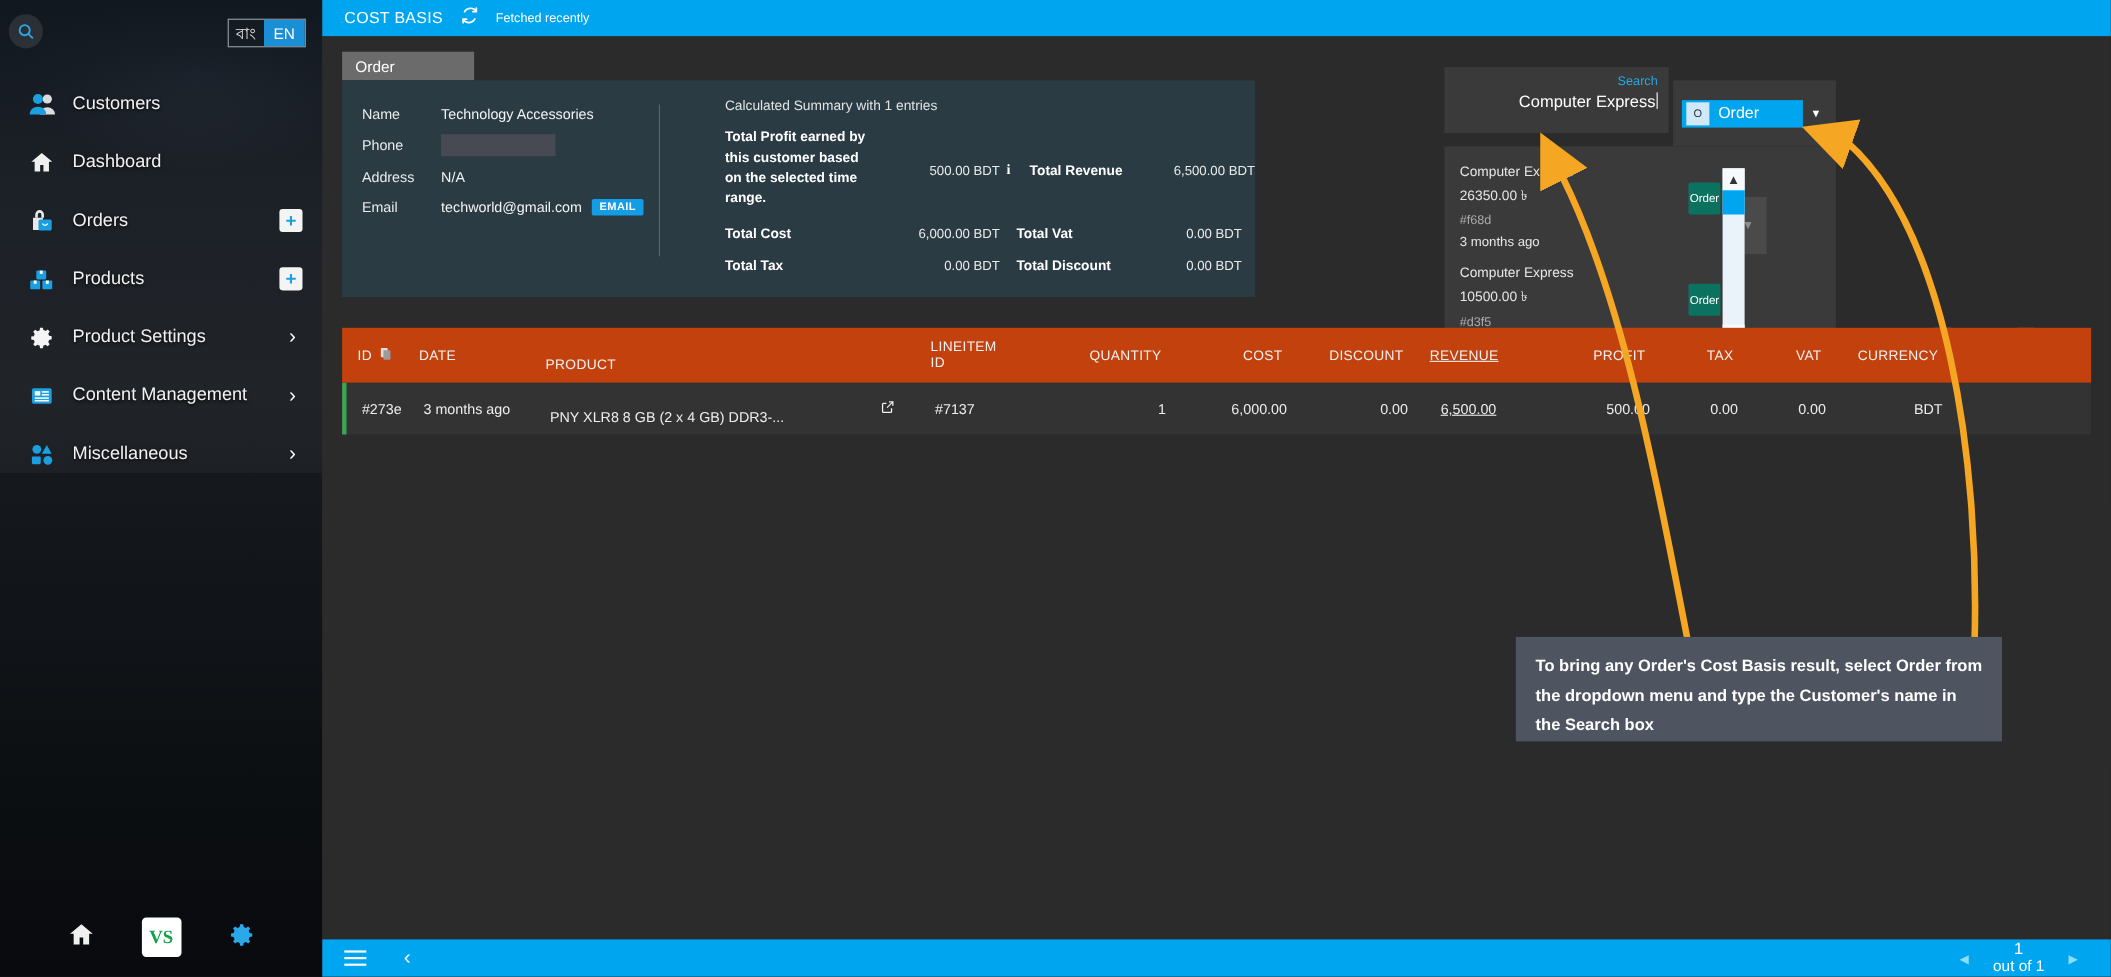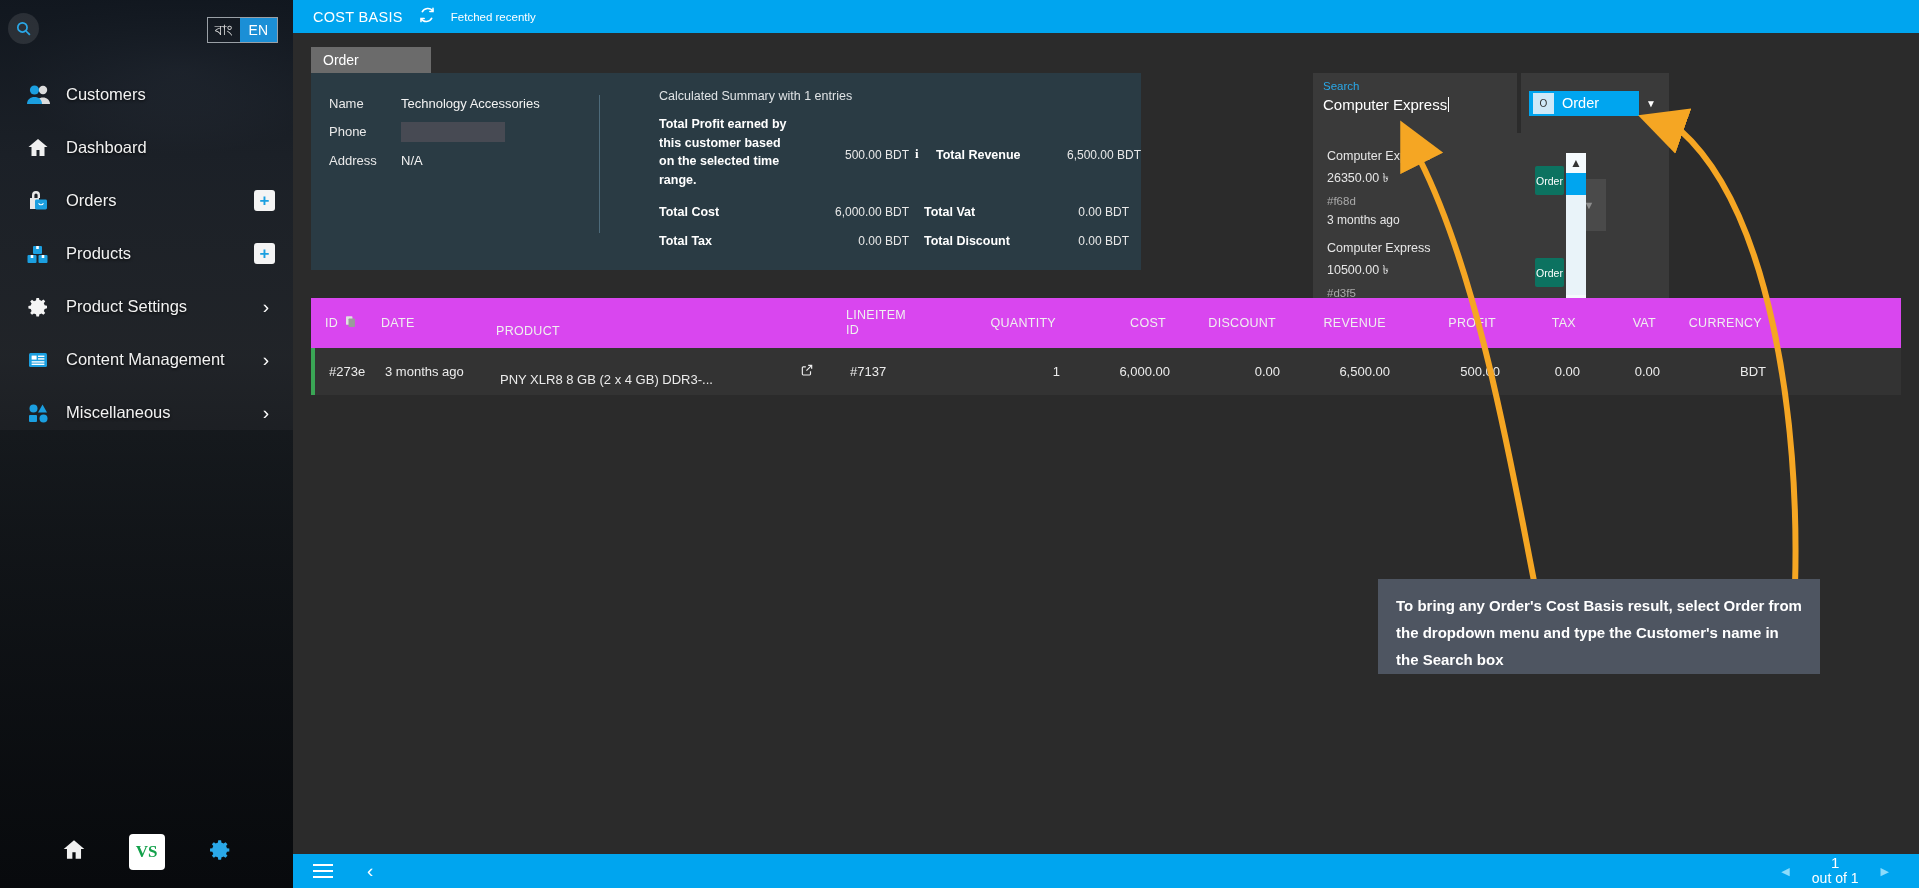--- a/index.html
+++ b/index.html
@@ -105,22 +105,23 @@
   .sum-profit-val{ position:absolute; left:138px; top:33px; width:112px; text-align:right;
     color:#e9e9e9; font-size:12px; }
   .sum-info-i{ position:absolute; left:256px; top:31px; color:#fff; font-size:13px; font-weight:700;
     font-family:"Liberation Serif", serif; }
   .sum-r{ position:absolute; display:flex; align-items:baseline; }
   .sum-r .k{ color:#fff; font-size:12.5px; font-weight:600; }
   .sum-r .v{ position:absolute; text-align:right; color:#e9e9e9; font-size:12px; }
 
   
   .search-panel{
-    position:absolute; left:1020px; top:40px; width:204px; height:60px; background:#3a3a3a;
+    position:absolute; left:1020px; top:28px; width:204px; height:60px; background:#3a3a3a;
     padding:7px 10px 0 10px;
+    text-align:right;
   }
   .search-lbl{ color:#2aa8e8; font-size:11.5px; }
   .search-val{ color:#fff; font-size:15px; margin-top:4px; position:relative; }
   .search-caret{ display:inline-block; width:1px; height:15px; background:#fff;
     vertical-align:-2px; margin-left:1px; }
 
   .type-panel{
     position:absolute; left:1228px; top:40px; width:148px; height:60px; background:#3a3a3a;
     display:flex; align-items:center; padding:0 8px;
   }
@@ -154,34 +155,34 @@
   .sb-arrow{ width:20px; height:20px; display:flex; align-items:center; justify-content:center;
     color:#333; font-size:12px; background:#f5fafd; }
   .sb-thumb{ position:absolute; left:0; top:20px; width:20px; height:22px; background:#00a5ef; }
 
   .legend{ position:absolute; right:18px; top:265px; display:flex; align-items:center; gap:10px; }
   .legend .sw{ width:15px; height:15px; }
   .legend .tx{ color:#f0f0f0; font-size:11.5px; }
 
   
   #table{ position:absolute; left:18px; top:265px; width:1590px; }
-  .thead{ display:flex; height:50px; background:#d946ef; align-items:center; }
+  .thead{ display:flex; height:50px; background:#c2410c; align-items:center; }
   .thead .th{ color:#f0f0f0; font-size:12.5px; letter-spacing:.3px; }
   .trow{ display:flex; height:47px; background:#333333; align-items:center;
     border-left:4px solid #3aa655; }
   .trow .td{ color:#ececec; font-size:13px; }
   .c-id{ width:70px; padding-left:14px; }
   .c-date{ width:115px; }
   .c-prod{ width:300px;margin-top:16px; }
   .c-ext{ width:50px; }
   .c-line{ width:100px; }
   .c-qty{ width:110px; text-align:right; }
   .c-cost{ width:110px; text-align:right; }
   .c-disc{ width:110px; text-align:right; }
-  .c-rev{ width:110px; text-align:right; }
+  .c-rev{ width:110px; text-align:center;text-decoration:underline; }
   .c-prof{ width:110px; text-align:right; }
   .c-tax{ width:80px; text-align:right; }
   .c-vat{ width:80px; text-align:right; }
   .c-cur{ width:120px; text-align:right; padding-right:14px; }
   .lineitem-head{ line-height:15px; }
 
   
   #anno{ position:absolute; left:0; top:0; width:1919px; height:888px; pointer-events:none; z-index:30; }
   .tipbox{
     position:absolute; left:1378px; top:579px; width:442px; height:95px;
@@ -351,20 +352,25 @@
           <span class="val">Technology Accessories</span>
         </div>
         <div class="info-row">
           <span class="lbl">Phone</span>
           <span class="phone-blank"></span>
         </div>
         <div class="info-row">
           <span class="lbl">Address</span>
           <span class="val">N/A</span>
         </div>
+        <div class="info-row">
+          <span class="lbl">Email</span>
+          <span class="val">techworld@gmail.com</span>
+          <span class="email-chip">EMAIL</span>
+        </div>
       </div>
 
       <div class="vdiv"></div>
 
       <div class="summary">
         <div class="sum-head">Calculated Summary with 1 entries</div>
 
         <div class="sum-grid">
           <div class="sum-profit-text">Total Profit earned by this customer based on the selected time range.</div>
           <div class="sum-profit-val">500.00 BDT</div>

